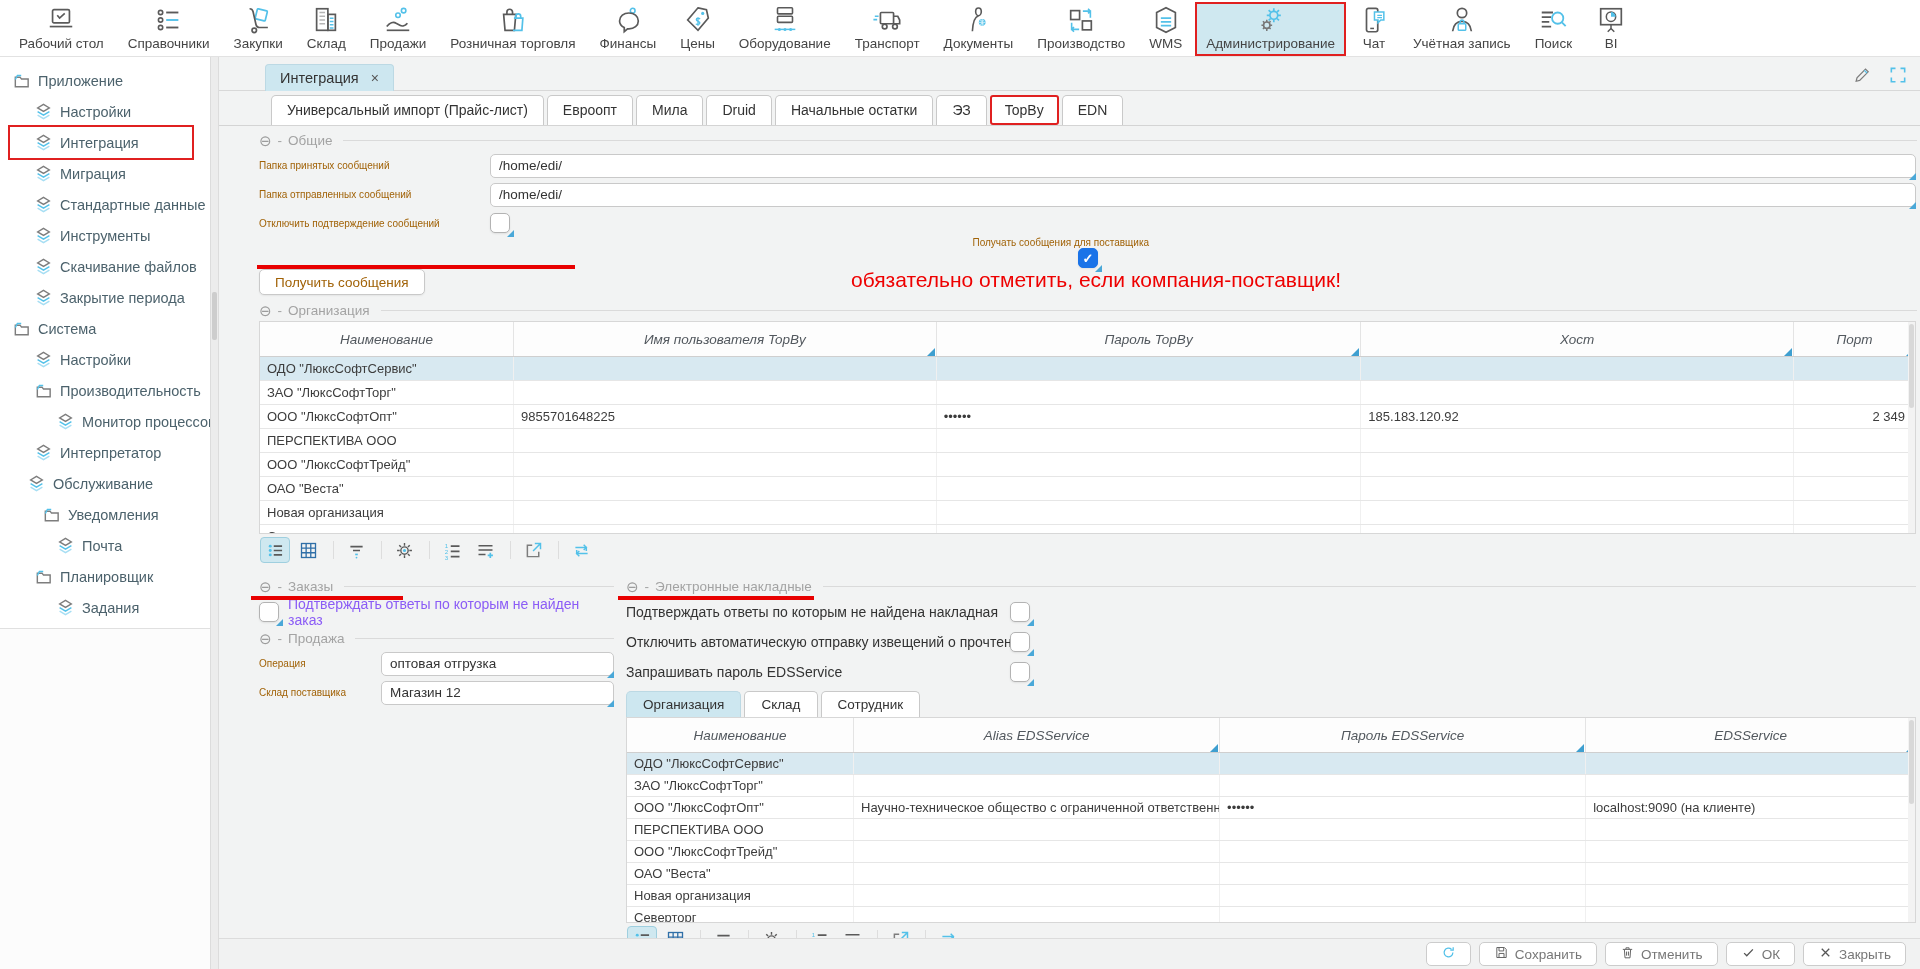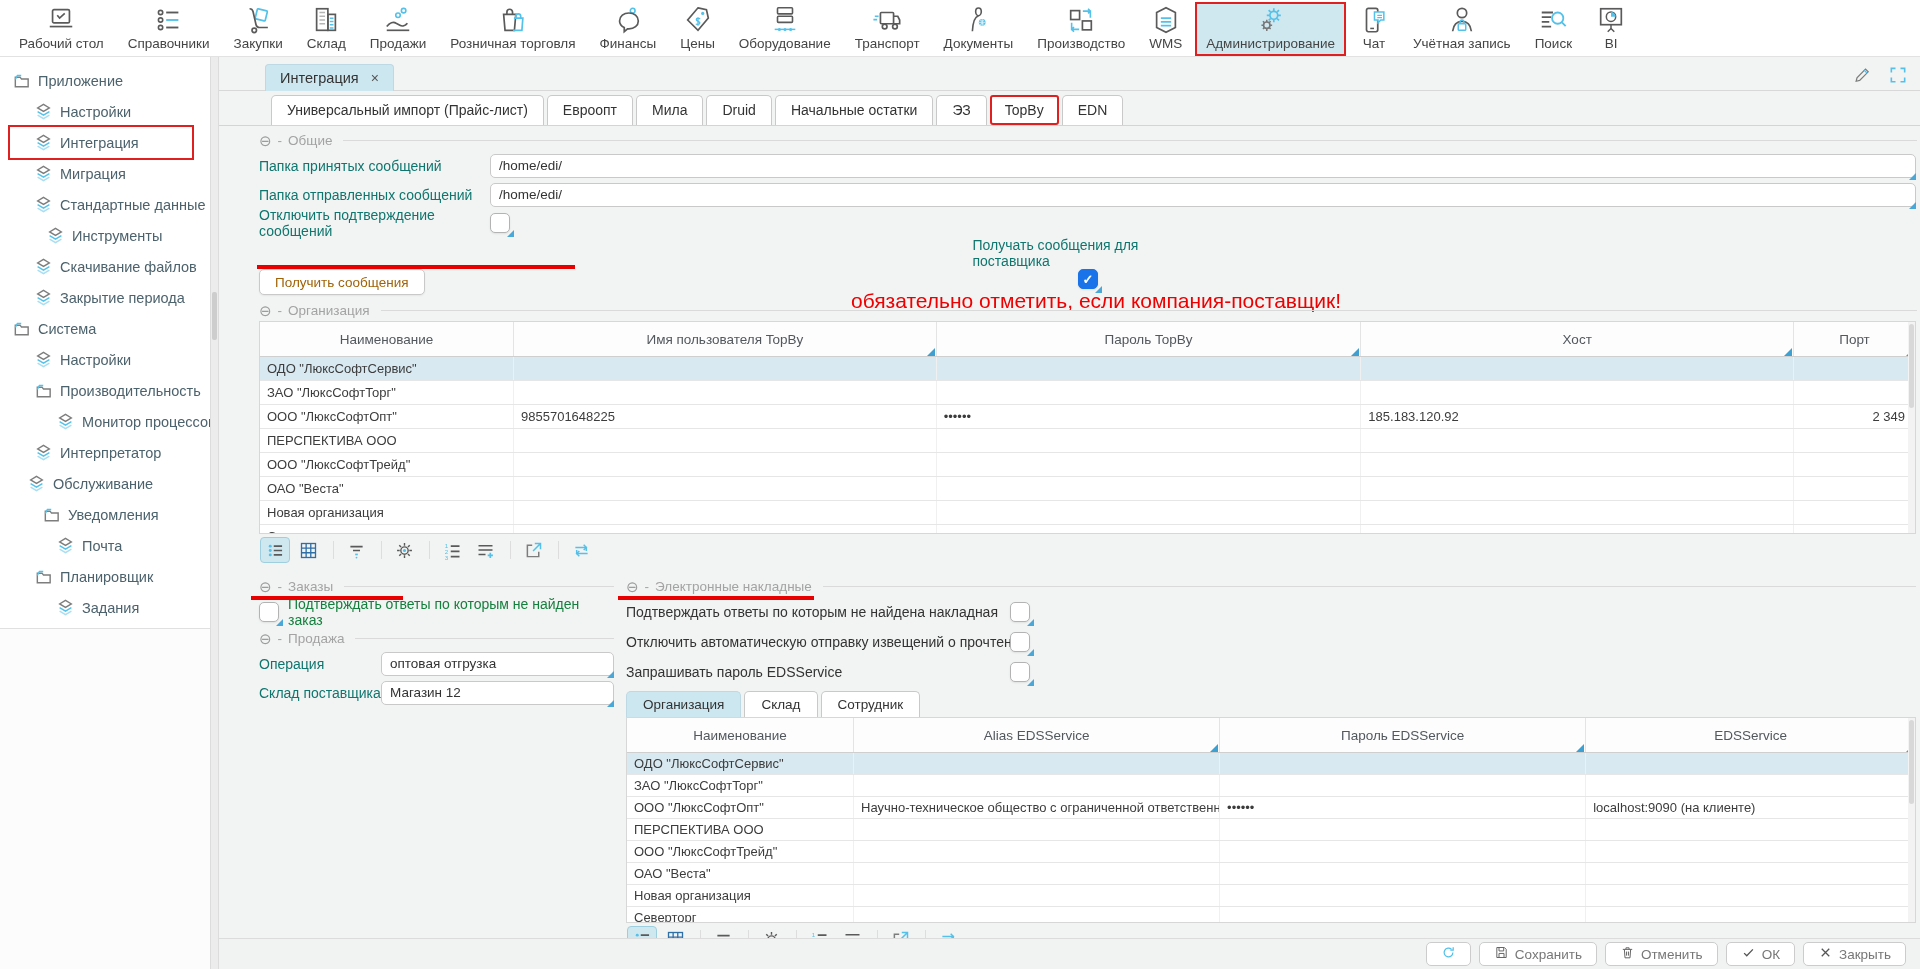--- a/index.html
+++ b/index.html
@@ -62,21 +62,21 @@
   .legend{flex:none;height:22px;display:flex;align-items:center;gap:6px;
     color:#a3a3a3;font-size:13.5px;position:relative;}
   .collapse{font-size:15px;color:#9c9c9c;cursor:pointer;line-height:1;}
   .leg-line{flex:1;height:1px;background:#dadada;margin-left:5px;}
   .leg-ul{position:absolute;bottom:-3px;left:-8px;height:4px;background:#e80000;}
   .leg-ul.orders{width:152px;}
   .leg-ul.waybills{width:196px;}
 
   
   .frow{flex:none;height:29px;display:flex;align-items:center;}
-  .frow label{font-size:14px;color:#0f766e;flex:none;}
+  .frow label{font-size:10px;color:#a16207;flex:none;}
   .lbl-g{width:231px;}
   .lbl-s{width:122px;}
   .inwrap{position:relative;display:flex;align-items:center;}
   .inwrap.grow{flex:1;margin-right:1px;}
   .inwrap.w234{width:234px;}
   input{height:24px;width:100%;border:1px solid #c9c9c9;border-radius:5px;padding:0 8px;
     font:13.5px "Liberation Sans",sans-serif;color:#333;background:#fff;outline:none;}
   .ctri{position:absolute;right:0;bottom:-2px;width:0;height:0;
     border-left:7px solid transparent;border-bottom:7px solid #4aa8d8;}
 
@@ -98,21 +98,21 @@
 
   
   .twrap{position:relative;flex:none;background:#fff;border:1px solid #d7d7d7;overflow:hidden;}
   .t1wrap{height:213px;margin-right:1px;}
   .t2wrap{height:206px;}
   .gridtable{width:100%;}
   .g-head{display:grid;background:#fdfdfd;border-bottom:1px solid #cfcfcf;}
   .t1 .g-head,.t1 .g-row{grid-template-columns:254px 424fr 426fr 434fr 121px;}
   .t2 .g-head,.t2 .g-row{grid-template-columns:227px 373fr 373fr 335fr;}
   .h-cell{position:relative;height:34px;display:flex;align-items:center;justify-content:center;
-    font-size:13.5px;color:#52585e;border-right:1px solid #e4e4e4;cursor:pointer;}
+    font-size:13.5px;color:#52585e;border-right:1px solid #e4e4e4;cursor:pointer;font-style:italic;}
   .h-cell:last-child{border-right:none;}
   .htri{position:absolute;right:1px;bottom:0;width:0;height:0;
     border-left:8px solid transparent;border-bottom:8px solid #3e9fd0;}
   .g-row{display:grid;background:#fff;border-bottom:1px solid #e6e6e6;cursor:pointer;}
   .g-row.selected{background:#d8e9f1;}
   .cell{height:23px;display:flex;align-items:center;padding:0 7px;font-size:13px;color:#3c3c3c;
     border-right:1px solid #f0f0f0;overflow:hidden;white-space:nowrap;}
   .cell:last-child{border-right:none;}
   .t2 .cell{height:21px;}
   .cell.num{justify-content:flex-end;padding-right:10px;}
@@ -126,21 +126,21 @@
   .gicon svg{width:21px;height:21px;}
   .gicon.active{background:#cfe8f0;border-color:#9fcfdf;}
   .gicon.sep{margin-left:15px;}
   .gicon.sep::before{content:"";position:absolute;left:-9px;top:3px;bottom:3px;width:1px;background:#ddd;}
 
   
   .lower{flex:1;display:flex;gap:12px;min-height:0;margin-top:8px;}
   .col-left{width:355px;flex:none;display:flex;flex-direction:column;}
   .col-right{flex:1;min-width:0;display:flex;flex-direction:column;margin-right:1px;}
   .orders-cb{gap:9px;height:30px;font-size:14px;}
-  .orders-cb .ord-label{font-size:14px;color:#15803d;}
+  .orders-cb .ord-label{font-size:14px;color:#8b5cf6;}
   .wb-row{flex:none;height:30px;display:flex;align-items:center;}
   .wb-label{width:384px;flex:none;font-size:14px;color:#333;white-space:nowrap;}
   .innertabs{flex:none;display:flex;gap:3px;align-items:flex-end;margin-top:4px;}
   .itab{background:#fff;border:1px solid #c9c9c9;border-bottom:none;border-radius:5px 5px 0 0;
     padding:5px 16px;font-size:13.5px;color:#333;cursor:pointer;}
   .itab.active{background:#cde7f0;border-color:#bcd9e4;}
 
   
   .footer{flex:none;height:31px;background:#f1f2f2;border-top:1px solid #dcdcdc;
     display:flex;align-items:center;justify-content:flex-end;gap:8px;padding:0 14px;}
@@ -377,21 +377,21 @@
 
           <div class="tree-item" style="padding-left: 34px;">
             <span class="tree-icon"><svg viewBox="0 0 20 20" fill="none">
                 <path d="M10 2.5l6.2 3.7L10 9.9 3.8 6.2z" fill="#fff" stroke="#7d7d7d" stroke-width="1.4"></path>
                 <path d="M3.8 10.2l6.2 3.7 6.2-3.7" stroke="#53c1e9" stroke-width="1.5"></path>
                 <path d="M3.8 13.8l6.2 3.7 6.2-3.7" stroke="#a6def3" stroke-width="1.5"></path>
               </svg></span>
             <span>Стандартные данные</span>
           </div>
 
-          <div class="tree-item" style="padding-left: 34px; margin-left: 12px;">
+          <div class="tree-item" style="padding-left: 34px;">
             <span class="tree-icon"><svg viewBox="0 0 20 20" fill="none">
                 <path d="M10 2.5l6.2 3.7L10 9.9 3.8 6.2z" fill="#fff" stroke="#7d7d7d" stroke-width="1.4"></path>
                 <path d="M3.8 10.2l6.2 3.7 6.2-3.7" stroke="#53c1e9" stroke-width="1.5"></path>
                 <path d="M3.8 13.8l6.2 3.7 6.2-3.7" stroke="#a6def3" stroke-width="1.5"></path>
               </svg></span>
             <span>Инструменты</span>
           </div>
 
           <div class="tree-item" style="padding-left: 34px;">
             <span class="tree-icon"><svg viewBox="0 0 20 20" fill="none">

